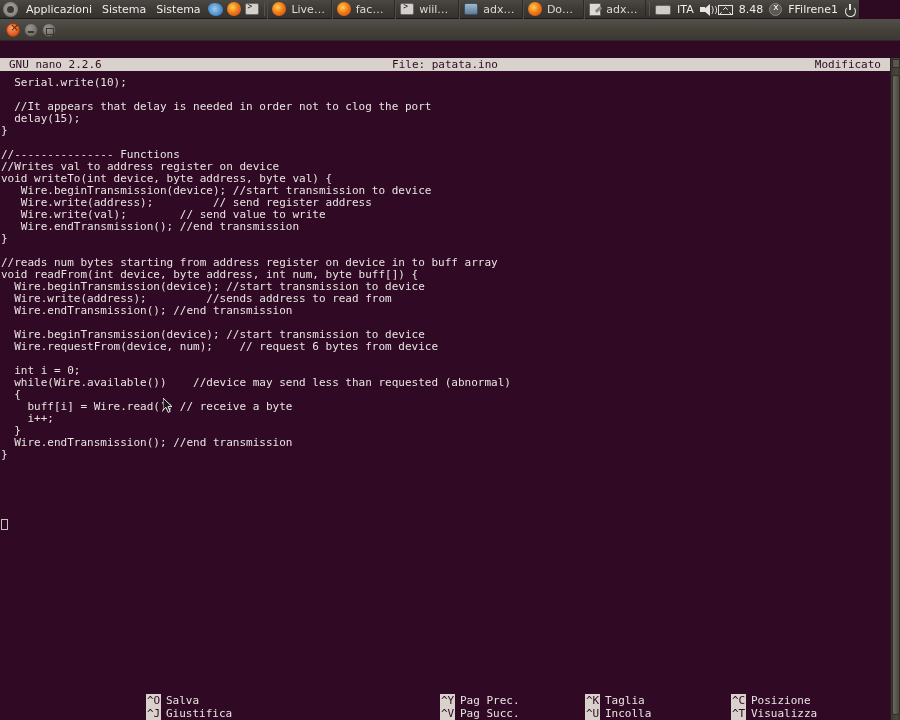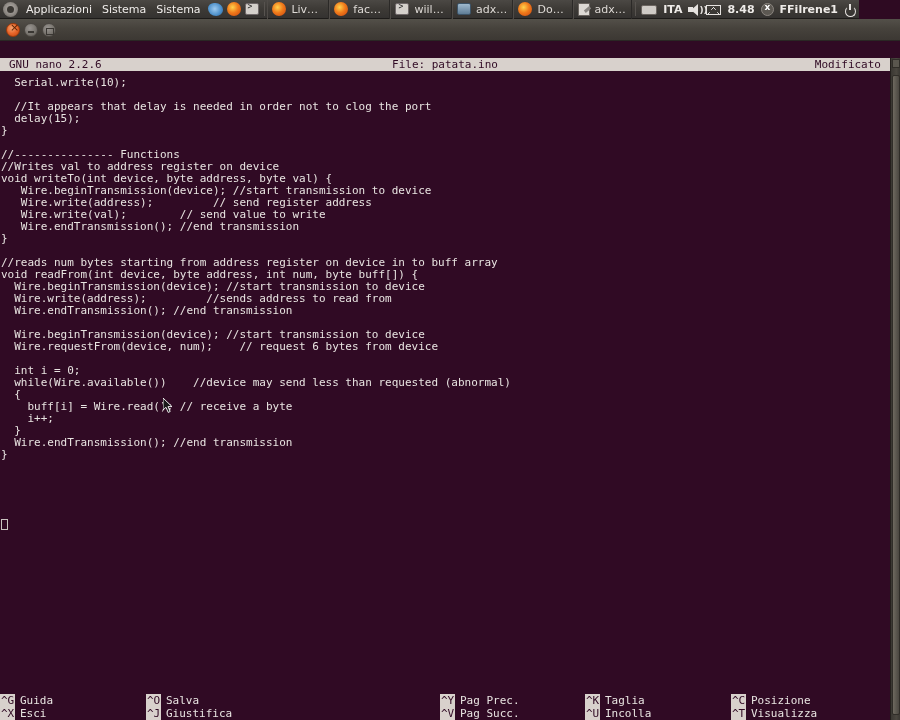--- a/index.html
+++ b/index.html
@@ -107,21 +107,21 @@
     content: ""; position: absolute; left: 5px; top: 1px; width: 1.5px; height: 6px; background: #e6e3e0;
   }
 
   .win-button {
     display: flex; align-items: center; height: 19px; padding: 0 5px 0 2px;
     border-left: 1px solid #4f4b47; border-right: 1px solid #2b2927;
     font-size: 11px; color: #dedad6; max-width: 92px; overflow: hidden;
   }
   .win-button .lbl { margin-left: 3px; overflow: hidden; text-overflow: ellipsis; white-space: nowrap; }
 
-  .tray-group { display: flex; align-items: center; height: 19px; font-weight: bold; }
+  .tray-group { display: flex; align-items: center; height: 19px; }
   .tray-text { font-size: 11px; color: #eeebe8; padding: 0 4px; }
 
   
   #term-window {
     position: absolute; left: 0; top: 19px; width: 900px; height: 701px;
     background: #300a24;
   }
   #titlebar {
     height: 22px; width: 900px;
     background: linear-gradient(to bottom, #535049 0%, #46423c 45%, #3c3833 100%);
@@ -309,24 +309,20 @@
 
     <div id="nano-body"><div class="code-line">  Serial.write(10);</div><div class="code-line">&nbsp;</div><div class="code-line">  //It appears that delay is needed in order not to clog the port</div><div class="code-line">  delay(15);</div><div class="code-line">}</div><div class="code-line">&nbsp;</div><div class="code-line">//--------------- Functions</div><div class="code-line">//Writes val to address register on device</div><div class="code-line">void writeTo(int device, byte address, byte val) {</div><div class="code-line">   Wire.beginTransmission(device); //start transmission to device</div><div class="code-line">   Wire.write(address);         // send register address</div><div class="code-line">   Wire.write(val);        // send value to write</div><div class="code-line">   Wire.endTransmission(); //end transmission</div><div class="code-line">}</div><div class="code-line">&nbsp;</div><div class="code-line">//reads num bytes starting from address register on device in to buff array</div><div class="code-line">void readFrom(int device, byte address, int num, byte buff[]) {</div><div class="code-line">  Wire.beginTransmission(device); //start transmission to device</div><div class="code-line">  Wire.write(address);         //sends address to read from</div><div class="code-line">  Wire.endTransmission(); //end transmission</div><div class="code-line">&nbsp;</div><div class="code-line">  Wire.beginTransmission(device); //start transmission to device</div><div class="code-line">  Wire.requestFrom(device, num);    // request 6 bytes from device</div><div class="code-line">&nbsp;</div><div class="code-line">  int i = 0;</div><div class="code-line">  while(Wire.available())    //device may send less than requested (abnormal)</div><div class="code-line">  {</div><div class="code-line">    buff[i] = Wire.read(); // receive a byte</div><div class="code-line">    i++;</div><div class="code-line">  }</div><div class="code-line">  Wire.endTransmission(); //end transmission</div><div class="code-line">}</div></div>
 
     <div id="cursor-block"></div>
 
     <svg id="mouse-pointer" viewBox="0 0 11 16">
       <polygon points="0,0 0,12 3,9.3 5.2,14.4 7.2,13.5 5,8.6 9,8.6" fill="#1a1a1a" stroke="#ffffff" stroke-width="0.9"></polygon>
     </svg>
 
     <div id="nano-footer">
-        <div class="fkey-col" style="left: 0px;">
-          <div class="fkey-row"><span class="kcap">^G</span><span class="klbl">Guida</span></div>
-          <div class="fkey-row"><span class="kcap">^X</span><span class="klbl">Esci</span></div>
-        </div>
         <div class="fkey-col" style="left: 146px;">
           <div class="fkey-row"><span class="kcap">^O</span><span class="klbl">Salva</span></div>
           <div class="fkey-row"><span class="kcap">^J</span><span class="klbl">Giustifica</span></div>
         </div>
         <div class="fkey-col" style="left: 440px;">
           <div class="fkey-row"><span class="kcap">^Y</span><span class="klbl">Pag Prec.</span></div>
           <div class="fkey-row"><span class="kcap">^V</span><span class="klbl">Pag Succ.</span></div>
         </div>
         <div class="fkey-col" style="left: 585px;">
           <div class="fkey-row"><span class="kcap">^K</span><span class="klbl">Taglia</span></div>

